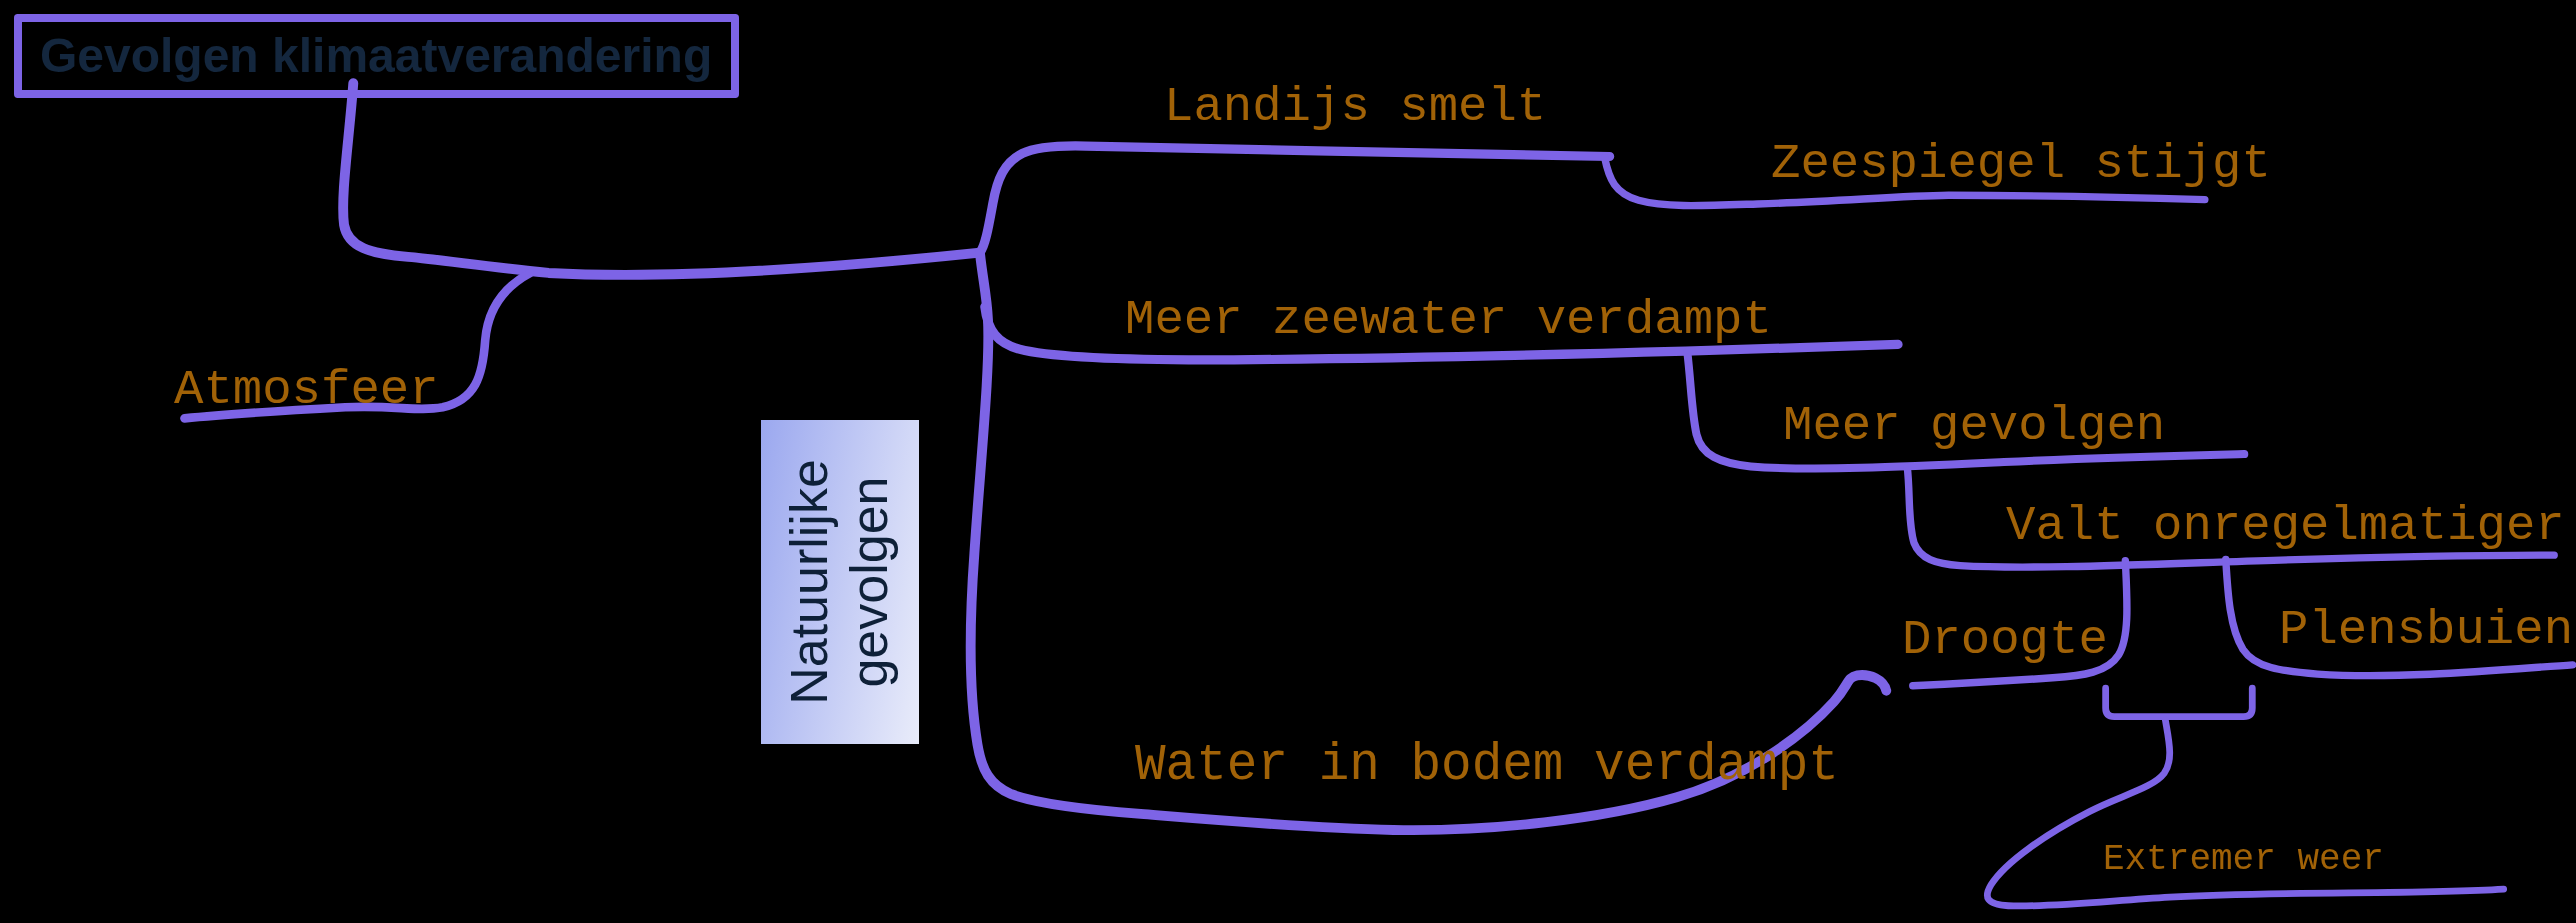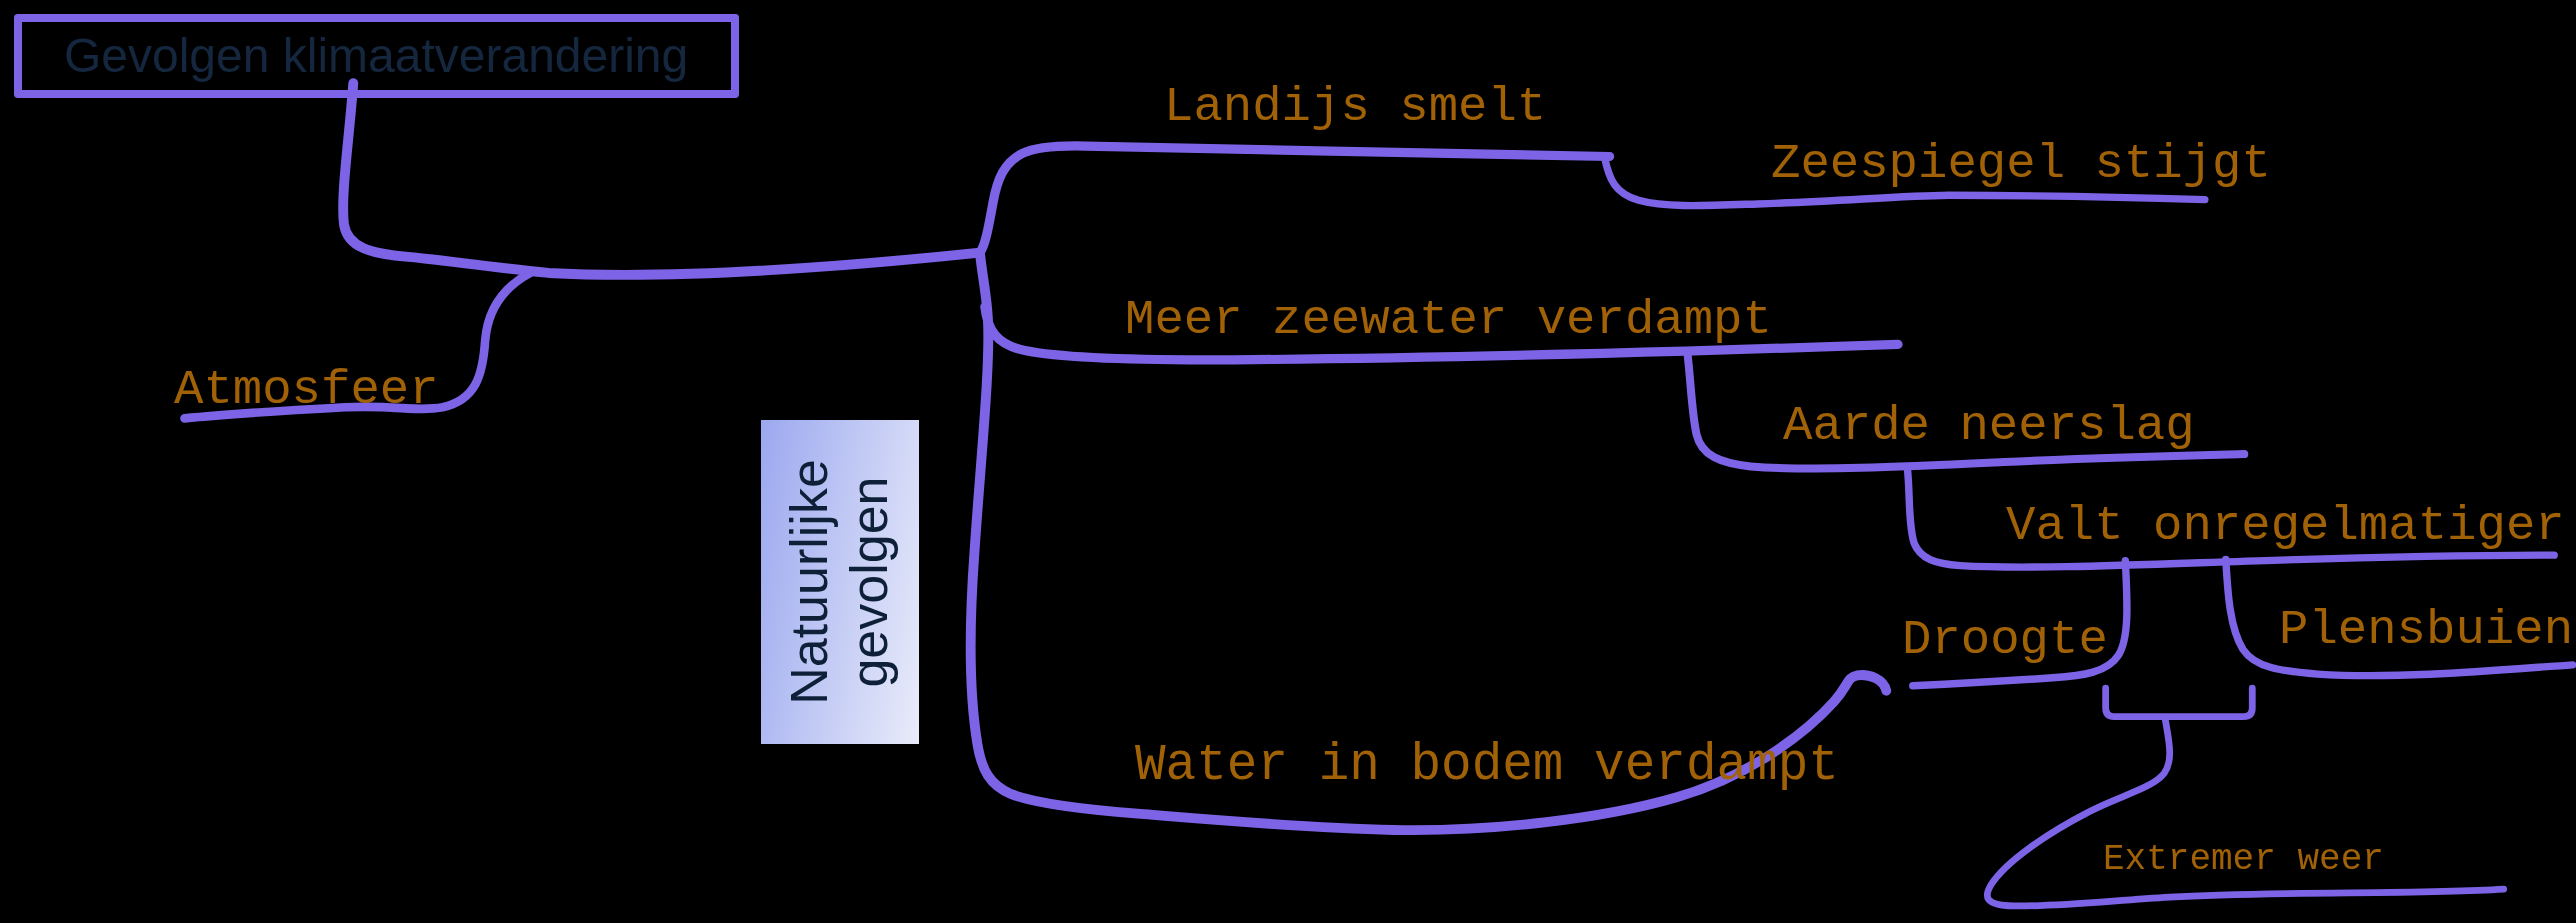--- a/index.html
+++ b/index.html
@@ -10,21 +10,21 @@
   .branches{position:absolute;left:0;top:0;width:2576px;height:923px;}
   .branches path{fill:none;stroke:#7d64e6;stroke-linecap:round;stroke-linejoin:round;}
   .label{
     position:absolute;color:#a16207;font-size:49px;line-height:1;
     white-space:nowrap;letter-spacing:0px;font-family:Liberation Mono, monospace;
   }
   .root-box{
     position:absolute;left:13.6px;top:13.6px;width:709px;height:68px;
     border:8px solid #7d64e6;border-radius:3.7px;
     display:flex;align-items:center;justify-content:center;
-    color:#14273e;font-size:48px;white-space:nowrap;box-sizing:content-box;
+    color:#14273e;font-size:48px;white-space:nowrap;box-sizing:content-box;font-weight:bold;
   }
   .cat-box{
     position:absolute;left:761px;top:420px;width:158px;height:324px;
     background:linear-gradient(100deg,#9ba8ef 0%,#e9ecfa 100%);
   }
   .cat-text{
     position:absolute;left:50%;top:50%;
     transform:translate(-50%,-50%) rotate(-90deg);
     color:#0e2038;font-size:52px;line-height:1.15;text-align:center;white-space:nowrap;
   }
@@ -49,21 +49,21 @@
     <path stroke-width="11" d="M 3514 1169 C 3520 1204 3527 1234 3512 1255 C 3494 1279 3441 1291 3391 1317 C 3321 1353 3254 1399 3231 1436 C 3219 1456 3223 1468 3259 1470 C 3321 1473 3421 1462 3521 1456 C 3701 1446 3921 1452 4063 1443"></path>
     <path stroke-width="16" d="M 1590 410 C 1594 450 1601 478 1603 518 C 1607 598 1591 748 1581 898 C 1573 1008 1571 1118 1586 1208 C 1593 1250 1606 1274 1641 1289 C 1681 1304 1761 1314 1851 1321 C 1961 1330 2121 1344 2261 1347 C 2421 1350 2601 1329 2721 1294 C 2841 1259 2931 1189 2976 1139 C 3000 1112 2997 1099 3014 1096 C 3034 1093 3057 1103 3061 1121"></path>
   </svg>
 
   <div class="root-box">Gevolgen klimaatverandering</div>
 
   <div class="label" style="left:174px;top:366px">Atmosfeer</div>
   <div class="label" style="left:1164px;top:83px">Landijs smelt</div>
   <div class="label" style="left:1771px;top:140px">Zeespiegel stijgt</div>
   <div class="label" style="left:1125px;top:296px">Meer zeewater verdampt</div>
-  <div class="label" style="left:1783px;top:402px">Aarde neerslag</div>
+  <div class="label" style="left:1783px;top:402px">Meer gevolgen</div>
   <div class="label" style="left:2006px;top:502px">Valt onregelmatiger</div>
   <div class="label" style="left:1902px;top:616px">Droogte</div>
   <div class="label" style="left:2279px;top:606px">Plensbuien</div>
   <div class="label fs72" style="left:2103px;top:842px">Extremer weer</div>
   <div class="label fs82" style="left:1135px;top:740px">Water in bodem verdampt</div>
 
   <div class="cat-box">
     <div class="cat-text">
       <div>Natuurlijke</div>
       <div>gevolgen</div>

